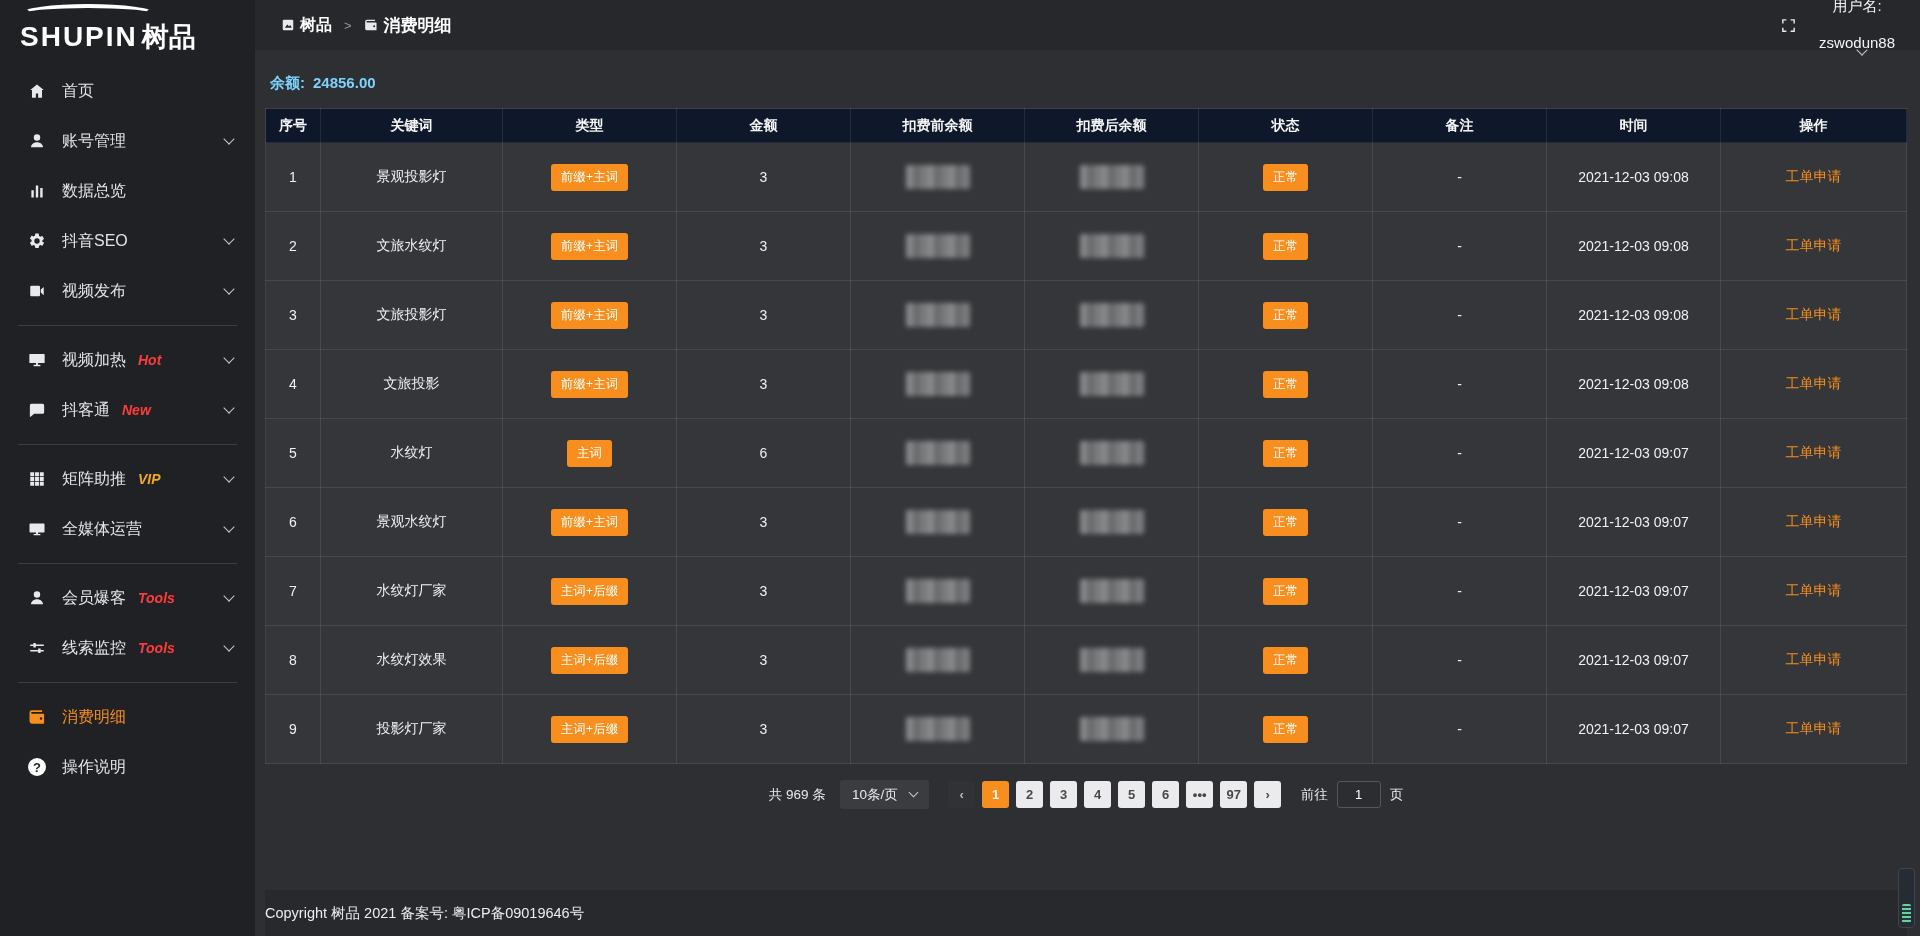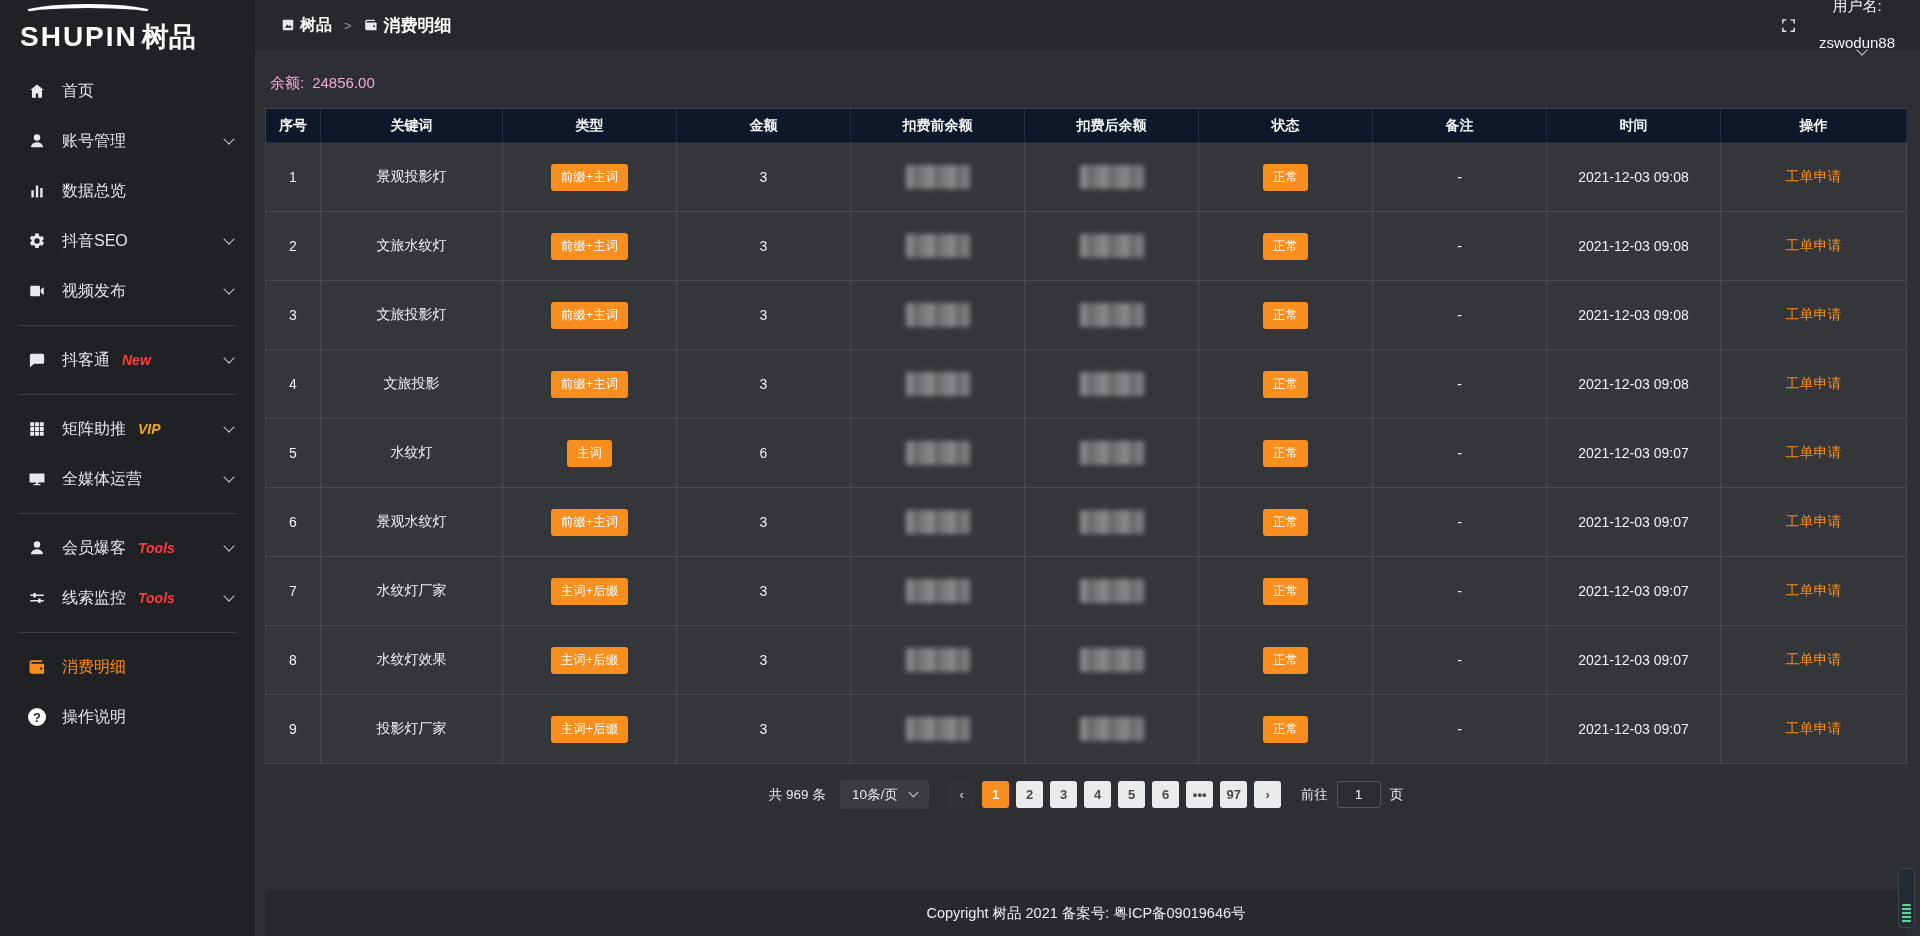--- a/index.html
+++ b/index.html
@@ -40,21 +40,21 @@
   .crumb-sep { margin:0 12px; font-size:13px; color:#96979b; }
   .crumb-cur { margin-left:6px; font-size:17px; font-weight:600; color:#fff; }
   .top-right { margin-left:auto; display:flex; align-items:center; }
   .fs-icon svg { width:17px; height:17px; fill:#e8e9ea; display:block; }
   .fs-icon { cursor:pointer; }
   .user-box { display:flex; align-items:center; margin-left:22px; cursor:pointer;flex-direction:column; }
   .user-text { font-size:15px; color:#f2f3f4; }
   .user-box .chev { margin-left:9px; }
 
   .content { flex:1; display:flex; flex-direction:column; padding:0 14px 0 10px; }
-  .balance { margin:24px 0 0 5px; font-size:15px; font-weight:normal; color:#f9a8d4; display:flex; }
+  .balance { margin:24px 0 0 5px; font-size:15px; font-weight:bold; color:#7dd3fc; display:flex; }
   .balance .bal-value { margin-left:8px; }
 
   
   .tablewrap { margin-top:15px; }
   table { width:100%; border-collapse:collapse; table-layout:fixed; }
   th, td { border:1px solid rgba(255,255,255,0.09); text-align:center; }
   thead th { background:#0f172a; height:34px; font-size:14px; font-weight:600; color:#f5f6f7; }
   tbody td { background:#343639; height:69px; font-size:14px; color:#f0f1f2; }
   .badge { display:inline-block; background:#f78e1d; color:#fff; font-size:12.5px;
            padding:5px 10px; border-radius:3px; white-space:nowrap; }
@@ -74,21 +74,21 @@
             background:#ebebee; color:#46484c; font-size:13px; font-weight:600; cursor:pointer; }
   .pg-btn.prev { background:#303236; color:#b9bbbf; }
   .pg-btn.active { background:#f78e1d; color:#fff; }
   .pg-goto { display:flex; align-items:center; margin-left:16px; }
   .pg-goto .goto-input { width:44px; height:27px; margin:0 9px; background:#2b2d30;
       border:1px solid #55575b; border-radius:3px; color:#fff; text-align:center; font-size:13px;
       font-family:inherit; }
 
   
   .footer { margin-top:auto; height:46px; background:#28292d; display:flex; align-items:center;
-            justify-content:center; font-size:14.5px; color:#eceded; }
+            justify-content:flex-start; font-size:14.5px; color:#eceded; }
 
   
   .battery-widget { position:absolute; right:5px; bottom:8px; width:17px; height:60px;
     background:#262c34; border:1px solid #3e4550; border-radius:4px; }
   .battery-widget .stripes { position:absolute; left:3px; right:3px; bottom:4px; height:19px;
     background:repeating-linear-gradient(180deg,#64d494 0 2px,#2b3440 2px 4px); border-radius:2px; }
 </style>
 </head>
 <body>
 
@@ -138,20 +138,30 @@
         <div class="menu-item">
           <span class="mi-icon">
             <svg viewBox="0 0 24 24">
               <path d="M3 6.5A1.5 1.5 0 0 1 4.5 5h10A1.5 1.5 0 0 1 16 6.5v11a1.5 1.5 0 0 1-1.5 1.5h-10A1.5 1.5 0 0 1 3 17.5zM17 10l4-3.5v11L17 14z"></path>
             </svg>
           </span>
           <span class="mi-label">视频发布</span>
           <span class="chev"></span>
         </div>
         <div class="menu-divider"></div>
+        <div class="menu-item">
+          <span class="mi-icon">
+            <svg viewBox="0 0 24 24">
+              <path d="M2.6 4h18.8a.8.8 0 0 1 .8.8v10.4a.8.8 0 0 1-.8.8h-8.1v2.4h3.2v1.8H7.5v-1.8h3.2V16H2.6a.8.8 0 0 1-.8-.8V4.8a.8.8 0 0 1 .8-.8z"></path>
+            </svg>
+          </span>
+          <span class="mi-label">视频加热</span>
+          <span class="mi-tag" style="color: rgb(255, 59, 59);">Hot</span>
+          <span class="chev"></span>
+        </div>
         <div class="menu-item">
           <span class="mi-icon">
             <svg viewBox="0 0 24 24">
               <path d="M4.5 3.5h15a2 2 0 0 1 2 2v9.5a2 2 0 0 1-2 2H8.3L2.5 21.5V5.5a2 2 0 0 1 2-2z"></path>
             </svg>
           </span>
           <span class="mi-label">抖客通</span>
           <span class="mi-tag" style="color: rgb(255, 59, 59);">New</span>
           <span class="chev"></span>
         </div>

